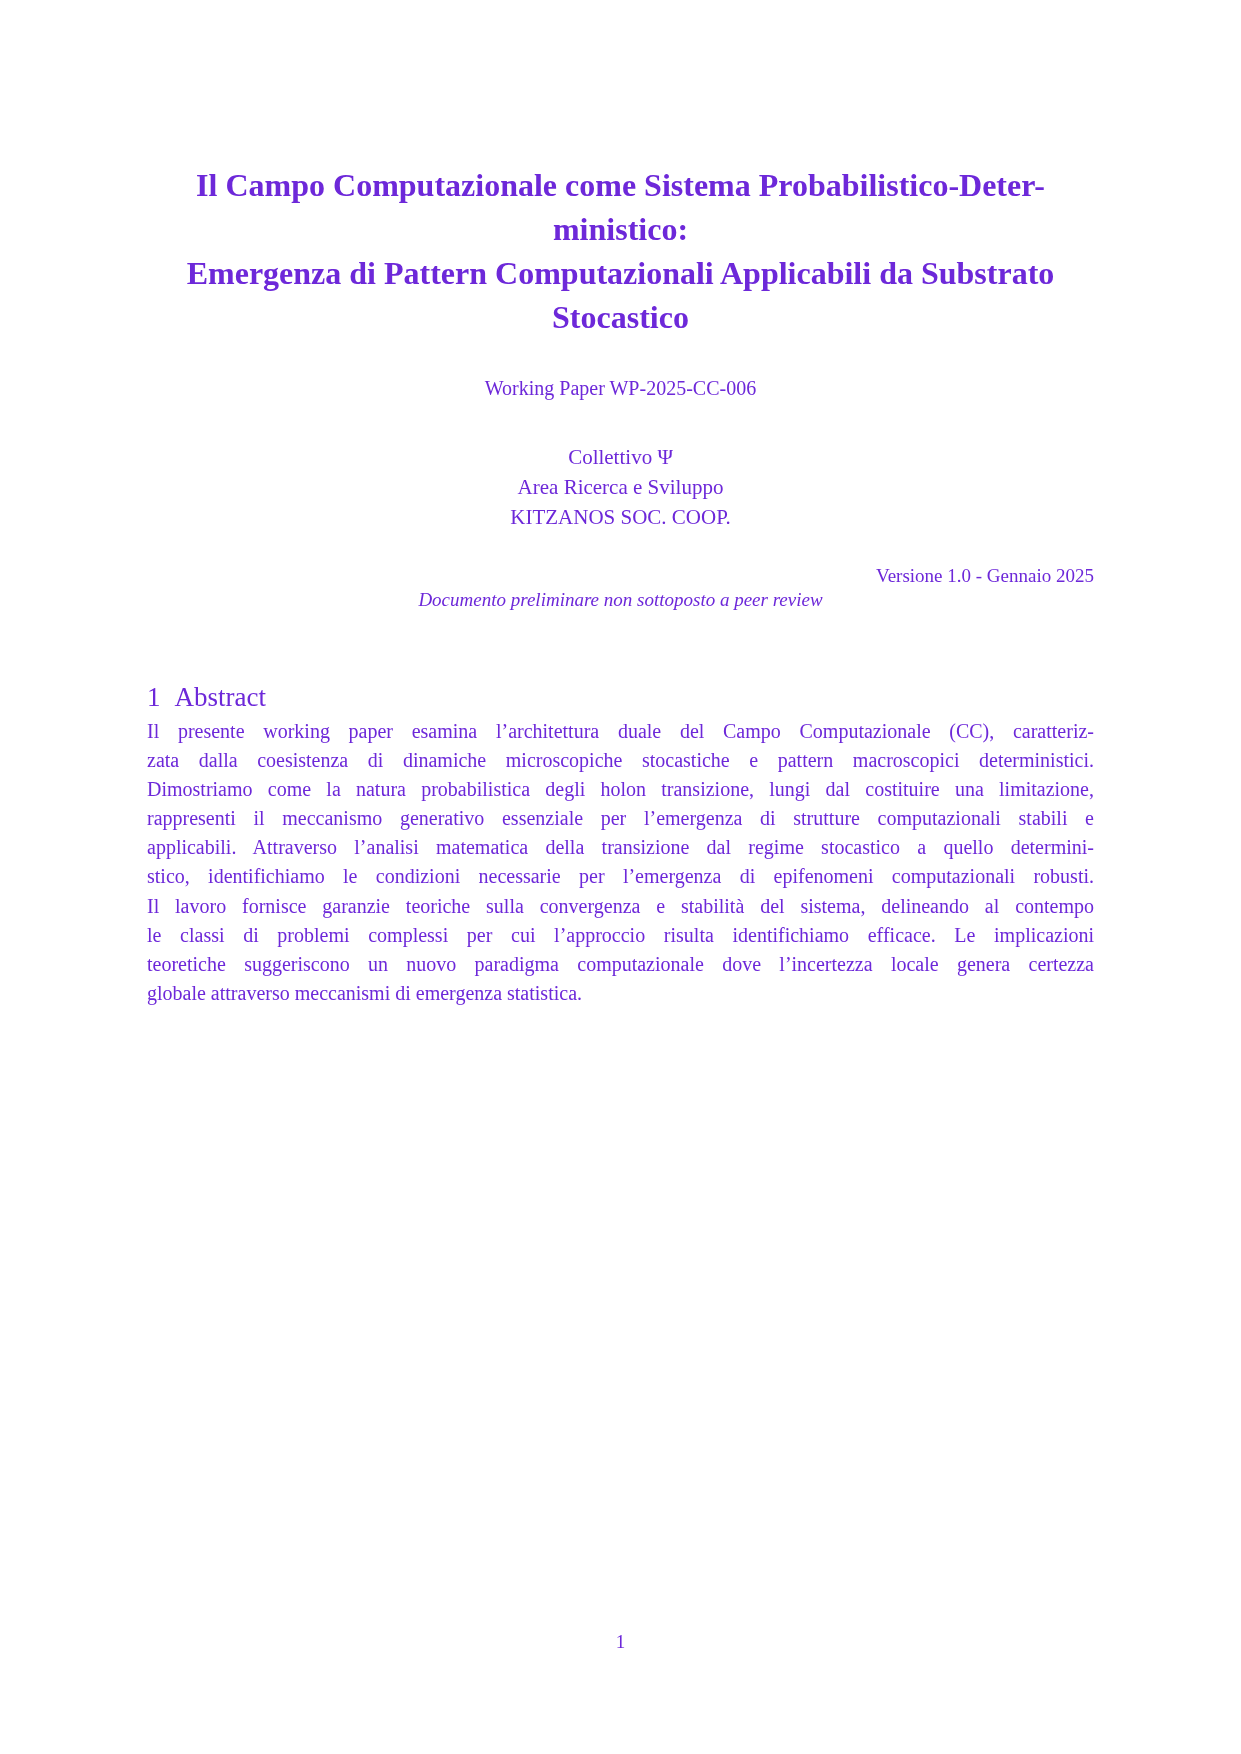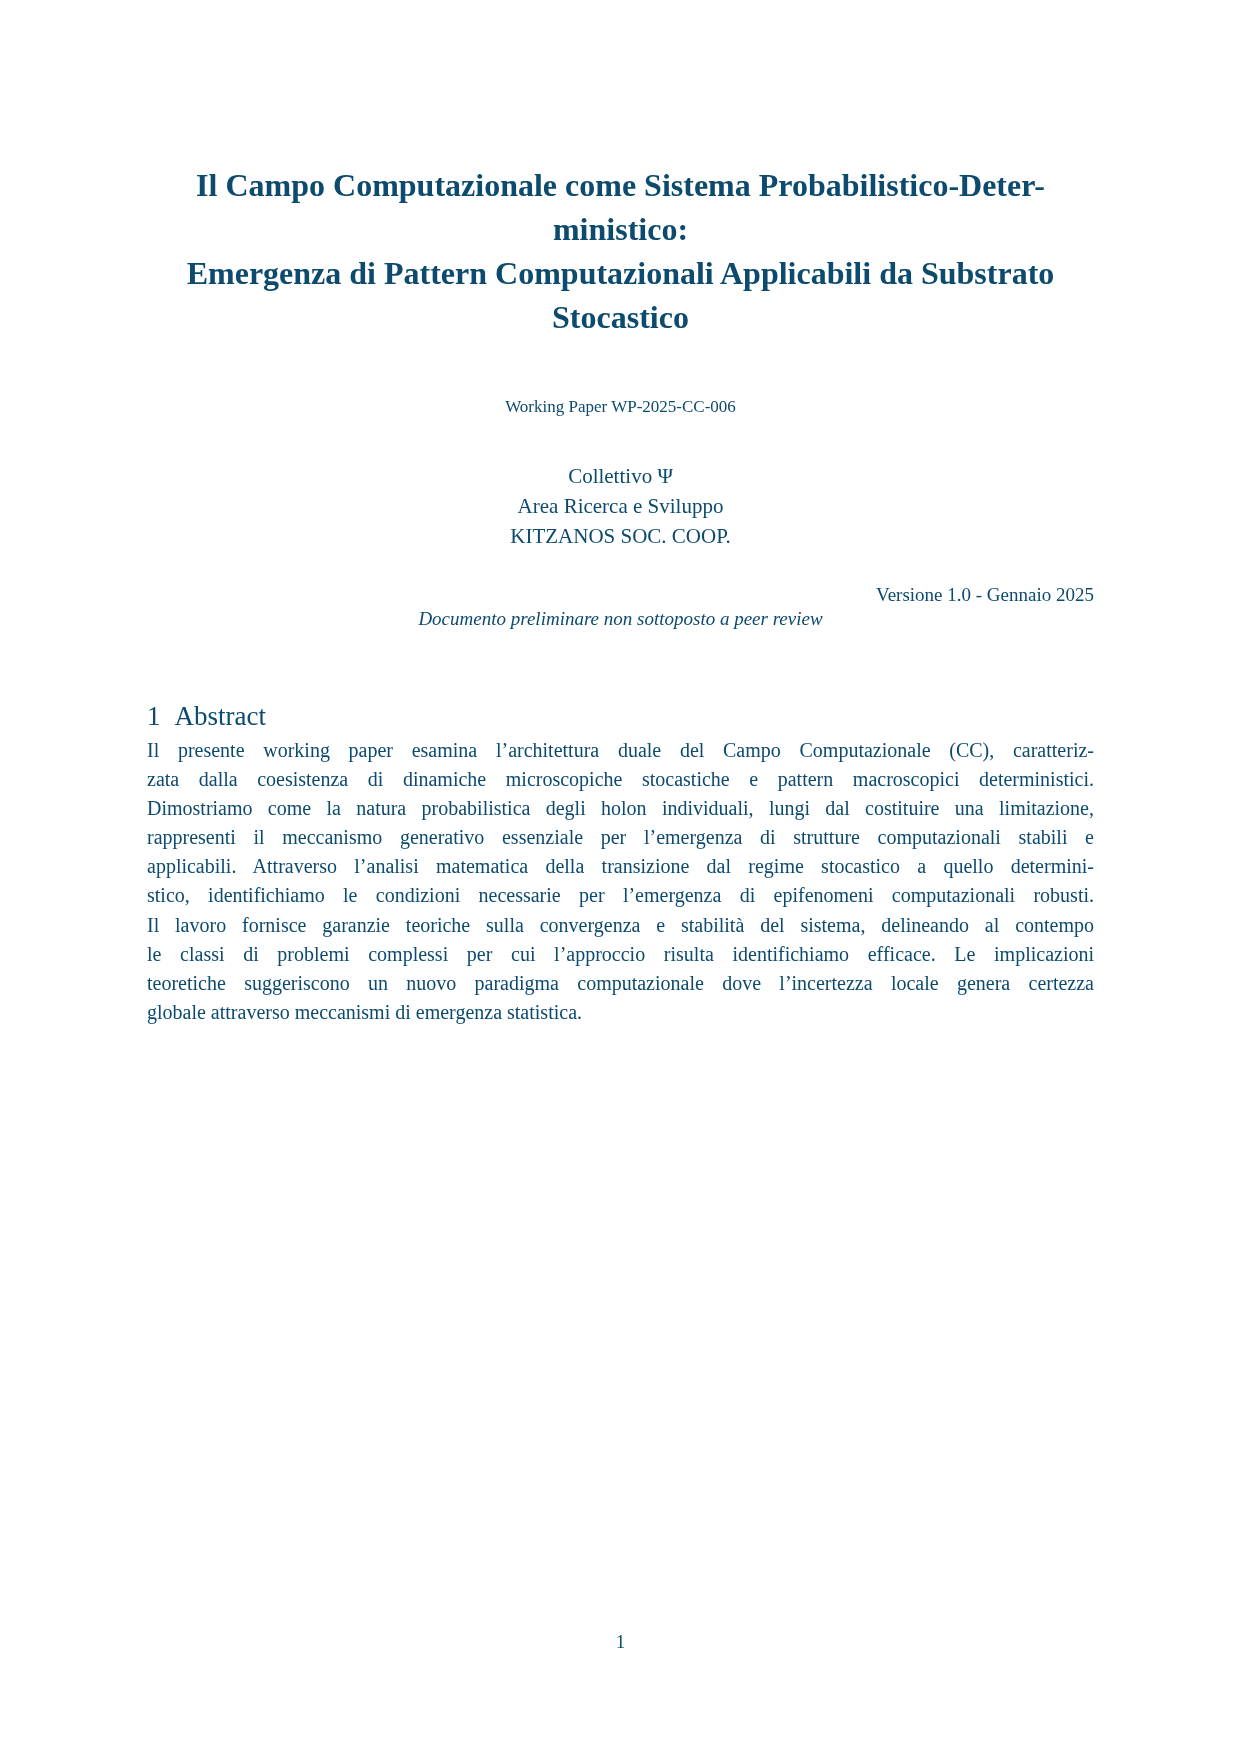--- a/index.html
+++ b/index.html
@@ -5,39 +5,39 @@
   html, body {
     margin: 0;
     padding: 0;
     background: #ffffff;
   }
   .page {
     position: relative;
     width: 1241px;
     height: 1754px;
     background: #ffffff;
-    color: #0c4a6e;
+    color: #6d28d9;
     font-family: "Liberation Serif", "DejaVu Serif", serif;
     overflow: hidden;
   }
   .content {
     margin: 0 147px;
   }
   .doc-title {
     margin: 163px 0 0 0;
     text-align: center;
     font-size: 32px;
     line-height: 44px;
     font-weight: bold;
   }
   .doc-title .title-line { display: block; }
   .working-paper {
-    margin-top: 54px;
+    margin-top: 35px;
     text-align: center;
-    font-size: 17px;
+    font-size: 20px;
     line-height: 28px;
   }
   .author-block {
     margin-top: 40px;
     text-align: center;
     font-size: 21px;
     line-height: 30px;
   }
   .author-block .author-line { display: block; }
   .version-line {
@@ -107,21 +107,21 @@
     <div class="version-line">Versione 1.0 - Gennaio 2025</div>
     <div class="note-line">Documento preliminare non sottoposto a peer review</div>
 
     <h2 class="section-heading">
       <span class="heading-number">1</span><span>Abstract</span>
     </h2>
 
     <div class="abstract-body">
       <span class="body-line">Il presente working paper esamina l’architettura duale del Campo Computazionale (CC), caratteriz-</span>
       <span class="body-line">zata dalla coesistenza di dinamiche microscopiche stocastiche e pattern macroscopici deterministici.</span>
-      <span class="body-line">Dimostriamo come la natura probabilistica degli holon individuali, lungi dal costituire una limitazione,</span>
+      <span class="body-line">Dimostriamo come la natura probabilistica degli holon transizione, lungi dal costituire una limitazione,</span>
       <span class="body-line">rappresenti il meccanismo generativo essenziale per l’emergenza di strutture computazionali stabili e</span>
       <span class="body-line">applicabili. Attraverso l’analisi matematica della transizione dal regime stocastico a quello determini-</span>
       <span class="body-line">stico, identifichiamo le condizioni necessarie per l’emergenza di epifenomeni computazionali robusti.</span>
       <span class="body-line">Il lavoro fornisce garanzie teoriche sulla convergenza e stabilità del sistema, delineando al contempo</span>
       <span class="body-line">le classi di problemi complessi per cui l’approccio risulta identifichiamo efficace. Le implicazioni</span>
       <span class="body-line">teoretiche suggeriscono un nuovo paradigma computazionale dove l’incertezza locale genera certezza</span>
       <span class="body-line last">globale attraverso meccanismi di emergenza statistica.</span>
     </div>
 
   </div>

